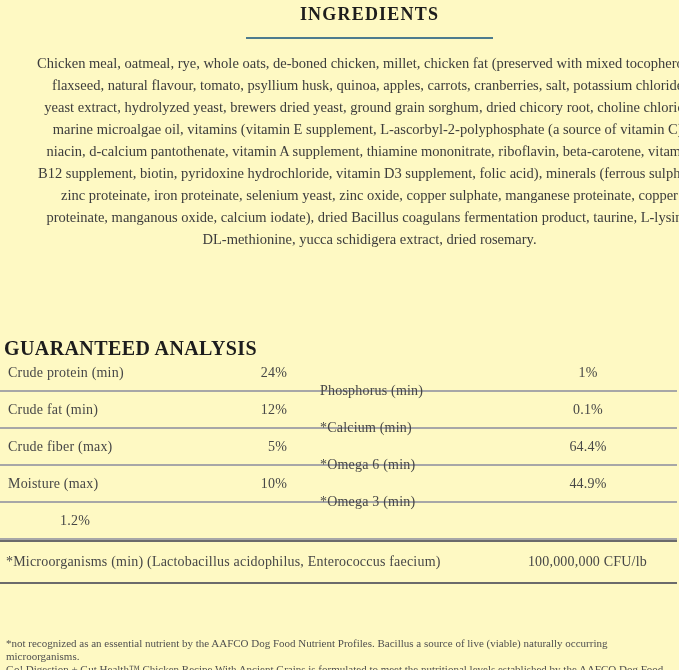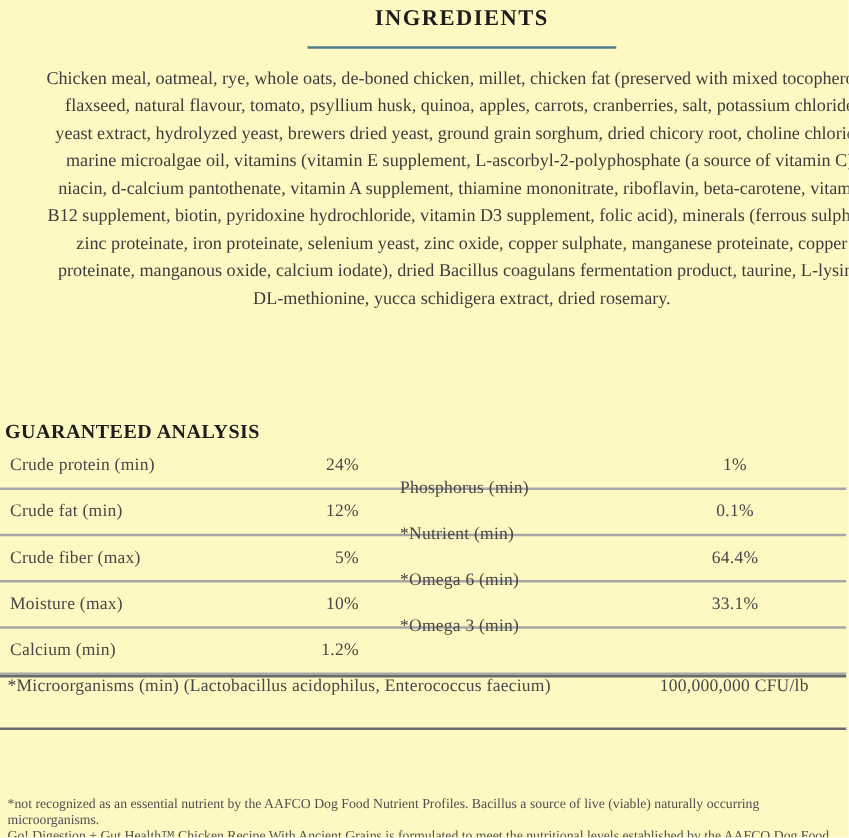--- a/index.html
+++ b/index.html
@@ -42,21 +42,21 @@
     line-height: 22px;
     color: #3c3c3c;
   }
 
   
   .ga-title {
     margin: 0;
     position: absolute;
     left: 4px;
     top: 337px;
-    font-size: 16px;
+    font-size: 20px;
     font-weight: bold;
     letter-spacing: 0.4px;
     color: #1d1d1d;
   }
   .ga-table {
     position: absolute;
     left: 0;
     top: 355px;
     width: 677px;
     font-size: 14px;
@@ -69,21 +69,21 @@
     height: 35px;
     border-bottom: 2px solid #a7a7a7;
   }
   .cell-label-1 { width: 197px; padding-left: 8px; box-sizing: border-box; text-align: left; }
   .cell-value-1 { width: 90px;  text-align: right; }
   .cell-label-2 { width: 253px; padding-left: 33px; box-sizing: border-box; text-align: left; margin-top: 37px; }
   .cell-value-2 { width: 96px;  text-align: center; }
 
   .ga-row-full {
     display: flex;
-    align-items: flex-start;
+    align-items: center;
     justify-content: space-between;
     height: 40px;
     padding: 0 30px 0 6px;
     border-top: 2px solid #6b6b6b;
     border-bottom: 2px solid #6b6b6b;
   }
 
   
   .ga-row:last-of-type { border-bottom: none; }
 
@@ -123,40 +123,39 @@
     <div class="ga-row">
       <span class="cell-label-1">Crude protein (min)</span>
       <span class="cell-value-1">24%</span>
       <span class="cell-label-2">Phosphorus (min)</span>
       <span class="cell-value-2">1%</span>
     </div>
 
     <div class="ga-row">
       <span class="cell-label-1">Crude fat (min)</span>
       <span class="cell-value-1">12%</span>
-      <span class="cell-label-2">*Nutrient (min)</span>
+      <span class="cell-label-2">*Calcium (min)</span>
       <span class="cell-value-2">0.1%</span>
     </div>
 
     <div class="ga-row">
       <span class="cell-label-1">Crude fiber (max)</span>
       <span class="cell-value-1">5%</span>
       <span class="cell-label-2">*Omega 6 (min)</span>
       <span class="cell-value-2">64.4%</span>
     </div>
 
     <div class="ga-row">
       <span class="cell-label-1">Moisture (max)</span>
       <span class="cell-value-1">10%</span>
       <span class="cell-label-2">*Omega 3 (min)</span>
-      <span class="cell-value-2">33.1%</span>
+      <span class="cell-value-2">44.9%</span>
     </div>
 
     <div class="ga-row">
-      <span class="cell-label-1">Calcium (min)</span>
       <span class="cell-value-1">1.2%</span>
       <span class="cell-label-2"></span>
       <span class="cell-value-2"></span>
     </div>
 
     <div class="ga-row-full">
       <span>*Microorganisms (min) (Lactobacillus acidophilus, Enterococcus faecium)</span>
       <span>100,000,000 CFU/lb</span>
     </div>
 

